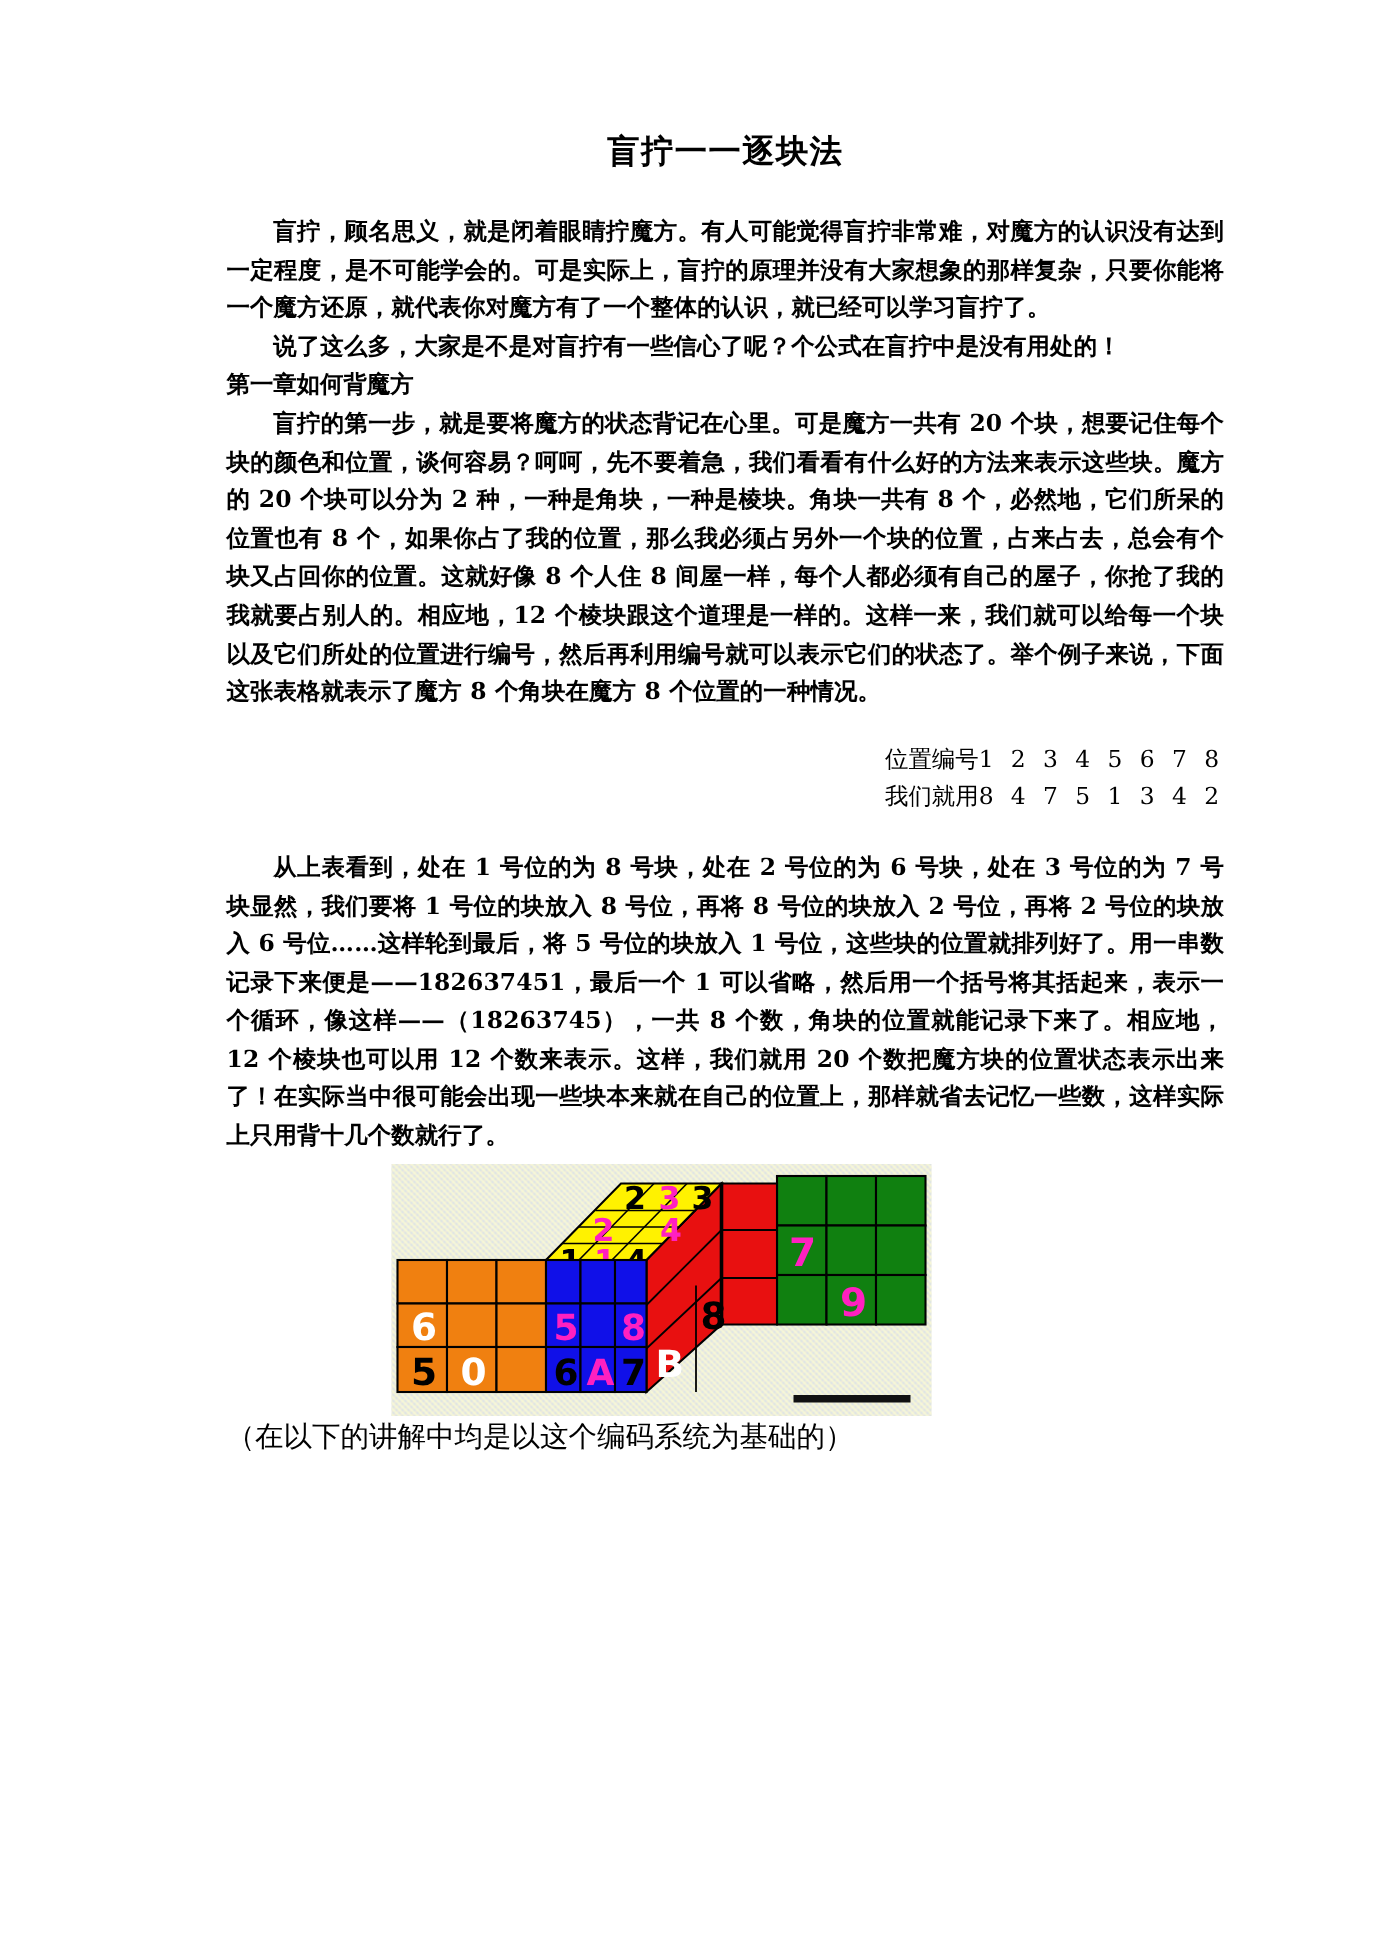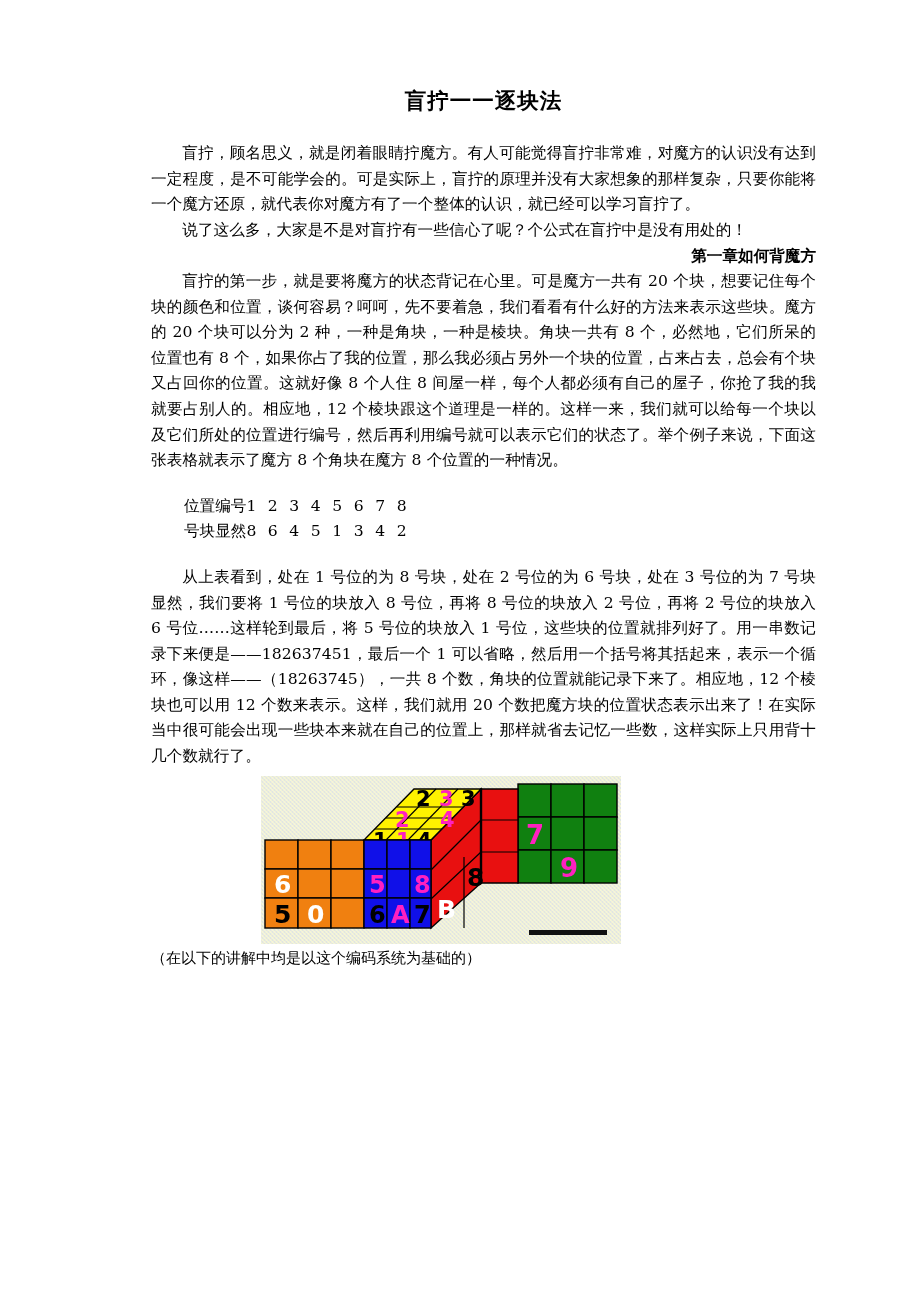--- a/index.html
+++ b/index.html
@@ -32,33 +32,35 @@
     font-family: "DejaVu Serif", "Liberation Serif", serif;
   }
   p.body-para {
     margin: 0;
     font-size: 15.6px;
     line-height: 25.6px;
     text-align: justify;
     text-justify: inter-ideograph;
     text-indent: 2em;
     letter-spacing: 0.1px;
+    font-weight: bold;
   }
   .chapter-head {
-    text-align: right;
+    text-align: left;
     font-size: 15.6px;
     font-weight: bold;
     line-height: 25.6px;
     margin: 0;
   }
   .code-table {
     margin: 20px 0 20px 0;
     padding-left: 33px;
     font-size: 15.6px;
     line-height: 25.6px;
+    text-align: right;
   }
   .code-row { white-space: pre; }
   .code-row .digits { letter-spacing: 3.3px; }
 
   
   .figure-wrap {
     margin: 6px 0 0 0;
     padding-left: 110px;
   }
   .cube-figure {
@@ -79,21 +81,21 @@
   }
   .black-bar {
     position: absolute;
     right: 14px;
     bottom: 9px;
     width: 78px;
     height: 5px;
     background: #111;
   }
   .fig-caption {
-    font-size: 15px;
+    font-size: 19px;
     line-height: 25.6px;
     margin: 2px 0 0 0;
     text-indent: 0;
   }
 </style>
 </head>
 <body>
 
 <div class="page">
 
@@ -101,21 +103,21 @@
 
   <p class="body-para">盲拧，顾名思义，就是闭着眼睛拧魔方。有人可能觉得盲拧非常难，对魔方的认识没有达到一定程度，是不可能学会的。可是实际上，盲拧的原理并没有大家想象的那样复杂，只要你能将一个魔方还原，就代表你对魔方有了一个整体的认识，就已经可以学习盲拧了。</p>
   <p class="body-para">说了这么多，大家是不是对盲拧有一些信心了呢？个公式在盲拧中是没有用处的！</p>
 
   <div class="chapter-head">第一章如何背魔方</div>
 
   <p class="body-para">盲拧的第一步，就是要将魔方的状态背记在心里。可是魔方一共有 20 个块，想要记住每个块的颜色和位置，谈何容易？呵呵，先不要着急，我们看看有什么好的方法来表示这些块。魔方的 20 个块可以分为 2 种，一种是角块，一种是棱块。角块一共有 8 个，必然地，它们所呆的位置也有 8 个，如果你占了我的位置，那么我必须占另外一个块的位置，占来占去，总会有个块又占回你的位置。这就好像 8 个人住 8 间屋一样，每个人都必须有自己的屋子，你抢了我的我就要占别人的。相应地，12 个棱块跟这个道理是一样的。这样一来，我们就可以给每一个块以及它们所处的位置进行编号，然后再利用编号就可以表示它们的状态了。举个例子来说，下面这张表格就表示了魔方 8 个角块在魔方 8 个位置的一种情况。</p>
 
   <div class="code-table">
     <div class="code-row"><span>位置编号</span><span class="digits">1 2 3 4 5 6 7 8</span></div>
-    <div class="code-row"><span>号块显然</span><span class="digits">8 6 4 5 1 3 4 2</span></div>
+    <div class="code-row"><span>我们就用</span><span class="digits">8 4 7 5 1 3 4 2</span></div>
   </div>
 
   <p class="body-para">从上表看到，处在 1 号位的为 8 号块，处在 2 号位的为 6 号块，处在 3 号位的为 7 号块显然，我们要将 1 号位的块放入 8 号位，再将 8 号位的块放入 2 号位，再将 2 号位的块放入 6 号位……这样轮到最后，将 5 号位的块放入 1 号位，这些块的位置就排列好了。用一串数记录下来便是——182637451，最后一个 1 可以省略，然后用一个括号将其括起来，表示一个循环，像这样——（18263745），一共 8 个数，角块的位置就能记录下来了。相应地，12 个棱块也可以用 12 个数来表示。这样，我们就用 20 个数把魔方块的位置状态表示出来了！在实际当中很可能会出现一些块本来就在自己的位置上，那样就省去记忆一些数，这样实际上只用背十几个数就行了。</p>
 
   <div class="figure-wrap">
     <div class="cube-figure">
       <svg width="360" height="168" viewBox="0 0 360 168">
 
         <g stroke="#000" stroke-width="1.4">
           <rect x="4" y="64" width="33" height="29" fill="#F08010"></rect>

